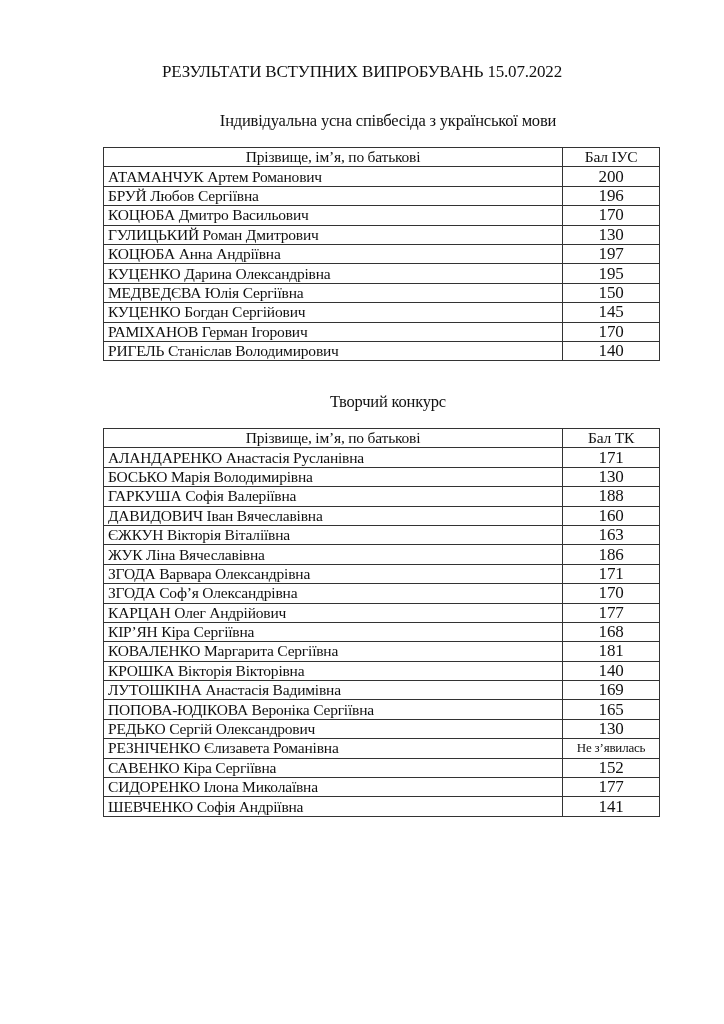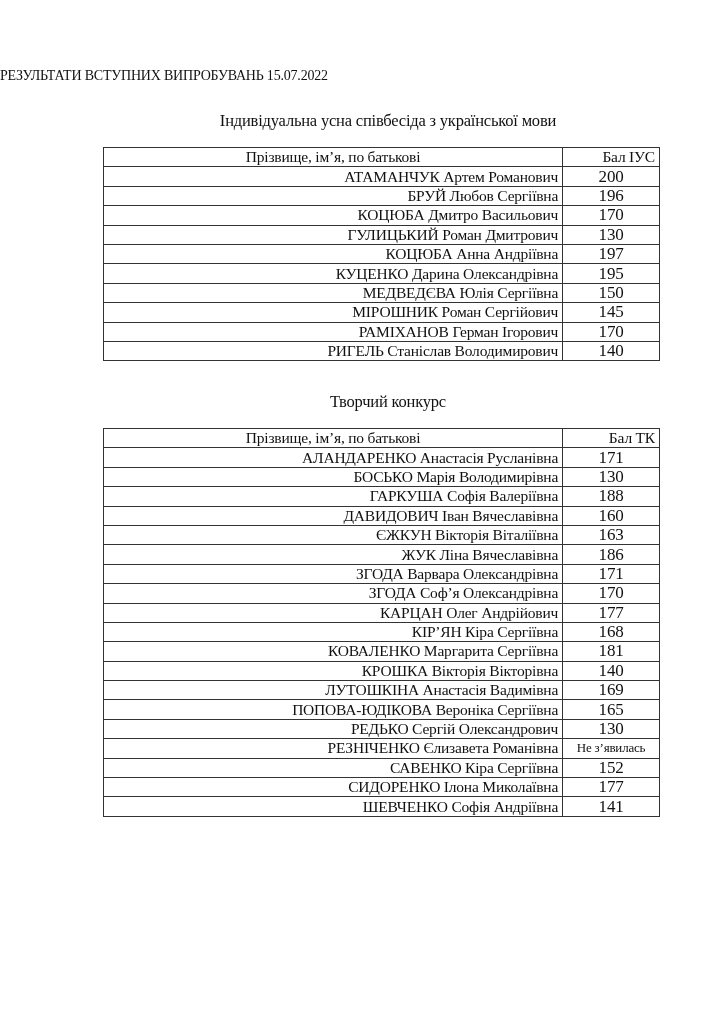--- a/index.html
+++ b/index.html
@@ -10,24 +10,25 @@
     body {
       width: 724px;
       height: 1024px;
       position: relative;
       font-family: "Liberation Serif", "DejaVu Serif", serif;
       color: #111111;
       overflow: hidden;
     }
     .page-title {
       position: absolute;
-      top: 68px;
+      top: 62px;
       left: 0;
       width: 724px;
-      font-size: 14px;
+      text-align: center;
+      font-size: 17px;
       letter-spacing: -0.2px;
     }
     .section-title {
       position: absolute;
       left: 0;
       width: 724px;
       text-align: center;
       font-size: 16.5px;
       letter-spacing: -0.2px;
     }
@@ -45,22 +46,22 @@
     table.results.t2 { top: 428px; }
     table.results th, table.results td {
       border: 1px solid #333333;
       height: 19.4px;
       padding: 0 4px;
       line-height: 18px;
       font-weight: normal;
       box-sizing: border-box;
     }
     table.results th.col-name { text-align: center; width: 460px; font-family: Liberation Serif, serif; }
-    table.results th.col-score { text-align: right; width: 97px; }
-    table.results td.name { text-align: right; }
+    table.results th.col-score { text-align: center; width: 97px; }
+    table.results td.name { text-align: left; }
     table.results td.score { text-align: center; font-size: 17px; }
     table.results td.score.text { font-size: 13px; }
   </style>
 </head>
 <body>
 
 <div class="page-title">РЕЗУЛЬТАТИ ВСТУПНИХ ВИПРОБУВАНЬ 15.07.2022</div>
 
 <div class="section-title s1">Індивідуальна усна співбесіда з української мови</div>
 
@@ -94,21 +95,21 @@
       </tr>
       <tr>
         <td class="name">КУЦЕНКО Дарина Олександрівна</td>
         <td class="score">195</td>
       </tr>
       <tr>
         <td class="name">МЕДВЕДЄВА Юлія Сергіївна</td>
         <td class="score">150</td>
       </tr>
       <tr>
-        <td class="name">МІРОШНИК Роман Сергійович</td>
+        <td class="name">КУЦЕНКО Богдан Сергійович</td>
         <td class="score">145</td>
       </tr>
       <tr>
         <td class="name">РАМІХАНОВ Герман Ігорович</td>
         <td class="score">170</td>
       </tr>
       <tr>
         <td class="name">РИГЕЛЬ Станіслав Володимирович</td>
         <td class="score">140</td>
       </tr>

